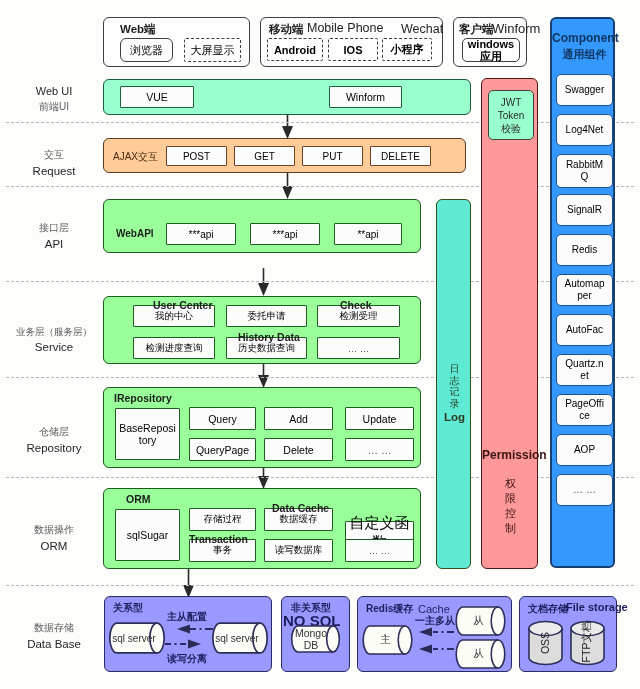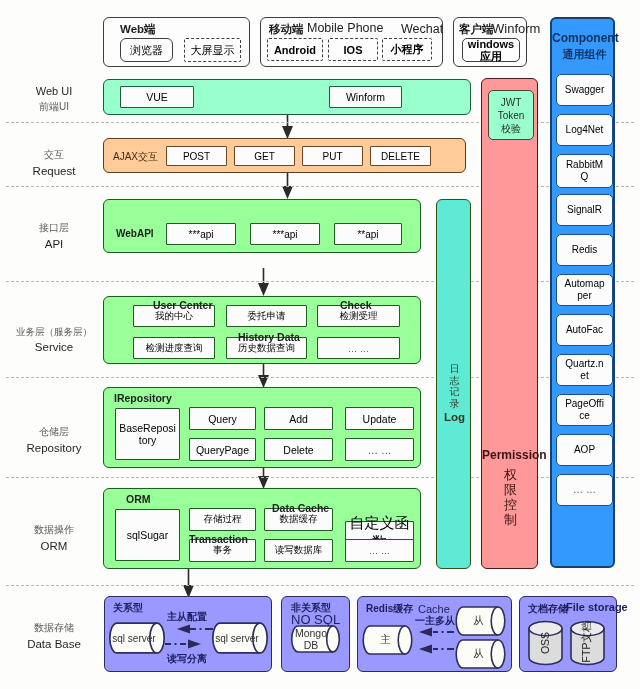--- a/index.html
+++ b/index.html
@@ -266,21 +266,21 @@
   </div>
 
   <div class="abs band red" style="left:481px;top:78px;width:57px;height:491px">
     <div class="abs mintchip" style="left:6px;top:11px;width:46px;height:50px;font-size:10px;line-height:13px;text-align:center;padding-top:5px;color:#2b2b2b">
       <div>JWT</div>
       <div>Token</div>
       <div>校验</div>
     </div>
     <div class="abs" style="left:0;top:369px;width:57px;text-align:center;color:#3a1414">
       <div style="font-size:12px;font-weight:bold">Permission</div>
-      <div class="vstack" style="font-size:13px;line-height:15px;margin-top:5px">权限控制</div>
+      <div class="vstack" style="font-size:11px;line-height:15px;margin-top:14px">权限控制</div>
     </div>
   </div>
 
   <div class="abs band blue" style="left:550px;top:17px;width:65px;height:551px">
     <div class="abs" style="left:0;top:12px;width:65px;text-align:center;color:#10335e">
       <div style="font-size:12px;font-weight:bold">Component</div>
       <div style="font-size:11px;font-weight:bold;margin-top:2px">通用组件</div>
     </div>
   <div class="abs chip blueb ctr" style="left: 4px; top: 55px; width: 57px; height: 32px; font-size: 10px; line-height: 12px; padding: 0px 7px; word-break: break-all; text-align: right;">
         <span>Swagger</span>
@@ -342,21 +342,21 @@
         <path d="M2 23 H8 M11.5 23 H13.5 M17 23 H23"></path>
       </g>
       <polygon points="14,8 27,3.6 27,12.4" fill="#2a2a55"></polygon>
       <polygon points="38,23 25,18.6 25,27.4" fill="#2a2a55"></polygon>
     </svg>
     <div class="ovl" style="left:62px;top:13px;font-size:10px;color:#1e1e5e;font-weight:bold">主从配置</div>
     <div class="ovl" style="left:62px;top:55px;font-size:10px;color:#1e1e5e;font-weight:bold">读写分离</div>
   </div>
   <div class="abs band purple" style="left:281px;top:596px;width:69px;height:76px">
     <div class="ovl" style="left:9px;top:4px;font-size:10px;color:#1e1e5e;font-weight:bold">非关系型</div>
-    <div class="ovl" style="left:9px;top:15px;font-size:13px;font-weight:normal;color:#1e1e5e">NO SQL</div>
+    <div class="ovl" style="left:1px;top:15px;font-size:15px;font-weight:bold;color:#1e1e5e">NO SQL</div>
     <svg class="abs" style="left:9px;top:28px" width="49" height="28" viewBox="0 0 49 28">
       <path d="M7 1 H42 A6.3 13 0 0 1 42 27 H7 A6.3 13 0 0 1 7 1 Z" fill="#fdfdf7" stroke="#2e2e5a" stroke-width="1.6"></path>
       <path d="M42 1 A6.3 13 0 0 0 42 27" fill="none" stroke="#2e2e5a" stroke-width="1.6"></path>
     </svg>
     <div class="abs ctr" style="left:7px;top:28px;width:44px;height:28px;font-size:10.5px;color:#333;line-height:12px;flex-direction:column">
       <span>Mongo</span>
       <span>DB</span>
     </div>
   </div>
   <div class="abs band purple" style="left:357px;top:596px;width:155px;height:76px">

